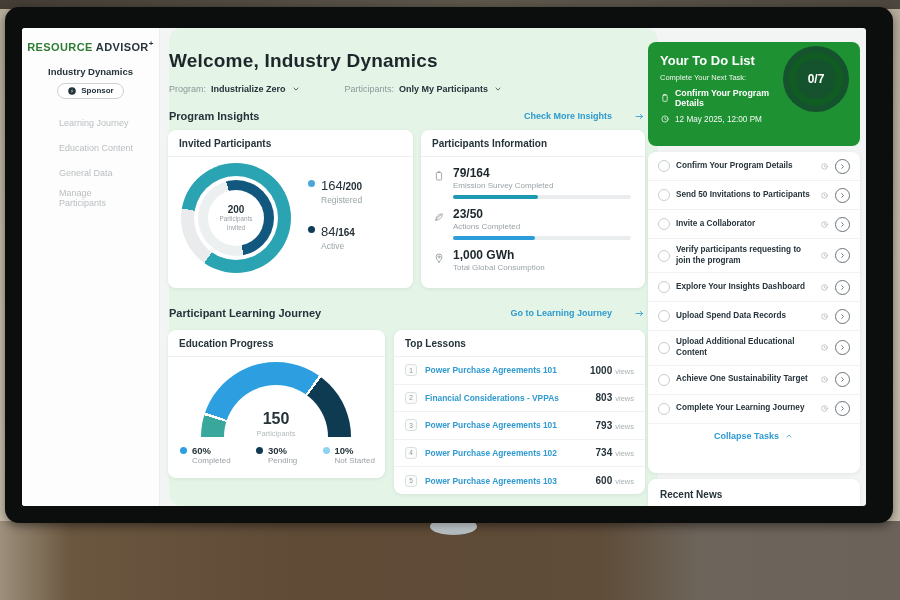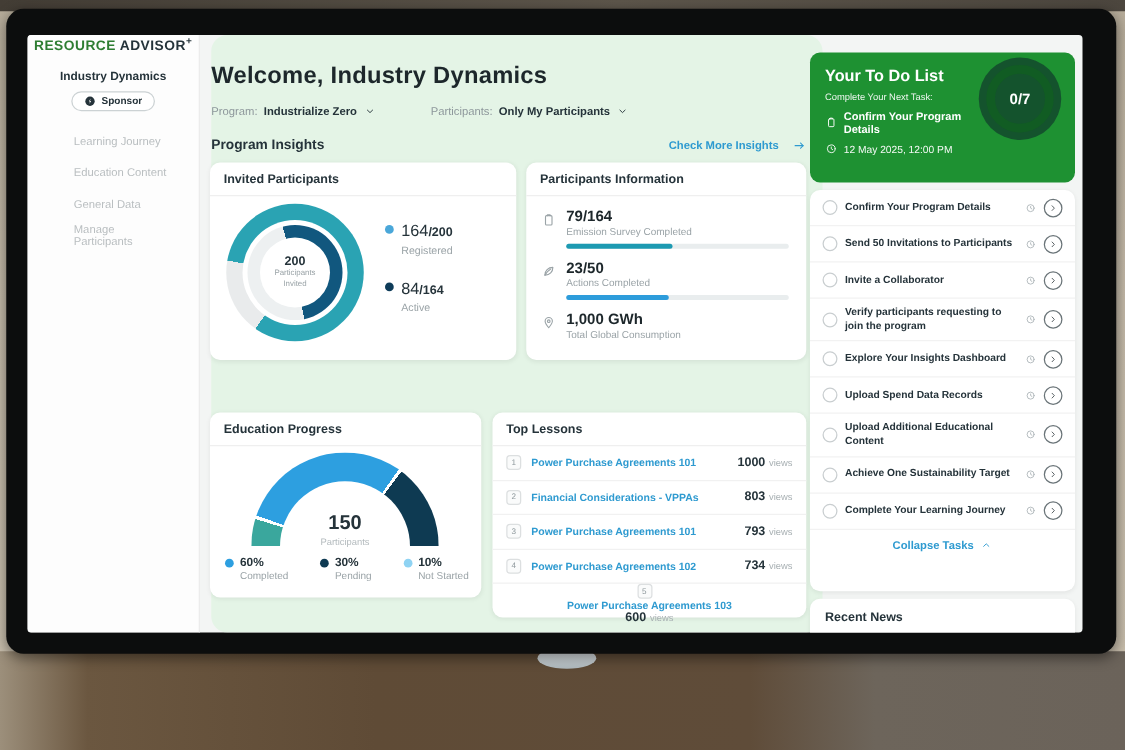--- a/index.html
+++ b/index.html
@@ -14,21 +14,21 @@
   .power-button { position:absolute; left:430px; top:518px; width:47px; height:17px; border-radius:50%;
     background:linear-gradient(180deg,#f2f5f6,#aeb8bd); z-index:1; }
 
   .monitor { position:absolute; left:5px; top:7px; width:888px; height:516px;
     background:#0c0d0d; border-radius:14px; z-index:2; box-shadow:0 3px 10px rgba(0,0,0,.45); }
   .screen { position:absolute; left:17px; top:21px; width:844px; height:478px;
     background:#f3f5f4; border-radius:3px; overflow:hidden; }
 
   
   .sidebar { position:absolute; left:0; top:0; width:138px; height:100%; background:#fdfdfd; border-right:1px solid #ececec; }
-  .logo { text-align:center; font-size:11px; font-weight:bold; letter-spacing:.4px; white-space:nowrap; }
+  .logo { margin-top:11px; text-align:center; font-size:11px; font-weight:bold; letter-spacing:.4px; white-space:nowrap; }
   .logo .g { color:#2e7d32; } .logo .d { color:#25333a; }
   .logo sup { font-size:8px; color:#25333a; }
   .org { text-align:center; font-size:9.5px; font-weight:bold; color:#25333a; margin-top:13px; }
   .badge { margin:6px auto 0; width:fit-content; display:flex; align-items:center; gap:4px;
     border:1px solid #ccd2d4; border-radius:10px; padding:2px 9px; font-size:8px; font-weight:bold; color:#25333a; background:#fff; }
   .badge-ic { width:10px; height:10px; color:#25333a; display:flex; }
   nav { margin-top:12px; }
   .nav-item { display:flex; align-items:center; gap:8px; height:25px; padding:0 10px; margin:0 8px;
     font-size:9.5px; font-weight:bold; color:#25333a; border-radius:13px; cursor:pointer; }
   .nav-item.sub { padding-left:29px; color:#b9bec0; font-weight:normal; font-size:9px; }
@@ -39,21 +39,21 @@
   
   .main { position:absolute; left:139px; top:0; width:489px; height:100%; }
   .page-title { position:absolute; left:8px; top:22px; font-size:19px; font-weight:bold; color:#1d272b; letter-spacing:.2px; }
   .filters { position:absolute; left:8px; top:56px; display:flex; gap:44px; }
   .filter { display:flex; align-items:center; gap:5px; font-size:9px; cursor:pointer; }
   .flabel { color:#8d979b; } .fvalue { font-weight:bold; color:#25333a; }
   .chev { width:10px; height:10px; color:#25333a; display:flex; }
   .sec-row { position:absolute; left:8px; width:476px; display:flex; justify-content:space-between; align-items:center; }
   .sec-row.s1 { top:82px; } .sec-row.s2 { top:279px; }
   .sec-title { font-size:11px; font-weight:bold; color:#25333a; }
-  .sec-link { display:flex; align-items:center; gap:11px; color:#2e9ad0; font-size:9px; font-weight:bold; cursor:pointer; }
+  .sec-link { display:flex; align-items:center; gap:22px; color:#2e9ad0; font-size:9px; font-weight:bold; cursor:pointer; }
   .sec-link .arr { width:11px; height:11px; display:flex; }
 
   .card { position:absolute; background:#fff; border-radius:8px; box-shadow:0 1px 4px rgba(0,0,0,.07); }
   .card-title { padding:8px 11px 7px; font-size:10px; font-weight:bold; color:#25333a; border-bottom:1px solid #efefef; }
   #card-invited { left:7px;  top:102px; width:245px; height:158px; }
   #card-pinfo   { left:260px; top:102px; width:224px; height:158px; }
   #card-edu     { left:7px;  top:302px; width:217px; height:148px; }
   #card-lessons { left:233px; top:302px; width:251px; height:164px; }
 
   
@@ -91,21 +91,21 @@
   .gauge-lab { font-size:7.5px; color:#b3babd; margin-top:1px; }
   .legend-edu { position:absolute; left:12px; right:10px; top:115px; display:flex; justify-content:space-between; }
   .eleg { display:flex; gap:5px; }
   .eleg-dot { width:7px; height:7px; border-radius:50%; margin-top:2px; flex:none; }
   .eleg-val { font-size:9.5px; font-weight:bold; color:#25333a; }
   .eleg-lab { font-size:8px; color:#9aa3a7; }
 
   
   .lessons { }
   .lesson { display:flex; align-items:center; height:27.5px; padding:0 11px; border-bottom:1px solid #f1f1f1; }
-  .lesson:last-child { border-bottom:none;flex-direction:column; }
+  .lesson:last-child { border-bottom:none; }
   .rank { width:12px; height:12px; border:1px solid #dcdfe0; border-radius:3px; font-size:6.5px; color:#8d979b;
     display:flex; align-items:center; justify-content:center; margin-right:8px; background:#fafbfb; flex:none; }
   .ltitle { flex:1; color:#2e9ad0; font-size:8.4px; font-weight:bold; cursor:pointer; }
   .lviews { font-size:10px; font-weight:bold; color:#25333a; }
   .lsuffix { font-size:7.5px; color:#a8b0b3; font-weight:normal; margin-left:3px; }
 
   
   .rightpanel { position:absolute; left:626px; top:0; width:212px; height:100%; }
   .todo-green { position:absolute; left:0; top:14px; width:212px; height:104px; background:#1e9132;
     border-radius:8px; color:#fff; padding:11px 12px; }
@@ -366,20 +366,32 @@
                 </span>
     <div>
       <div class="stat-val">1,000 GWh</div>
       <div class="stat-lab">Total Global Consumption</div>
 
     </div>
   </div>
             </div>
         </div>
 
+        <div class="sec-row s2">
+          <span class="sec-title">Participant Learning Journey</span>
+          <span class="sec-link">
+            <span>Go to Learning Journey</span>
+            <span class="arr">
+                <svg viewBox="0 0 24 24" fill="none" stroke="currentColor" stroke-width="1.8" stroke-linecap="round" stroke-linejoin="round">
+                  <path d="M4.5 12 H18.5"></path>
+                  <path d="M13.8 7.4 L18.5 12 L13.8 16.6"></path>
+                </svg>
+              </span>
+          </span>
+        </div>
 
         <div class="card" id="card-edu">
           <div class="card-title">Education Progress</div>
           <div class="gauge-wrap">
             <div class="gauge-circle" id="gauge-circle" style="background: conic-gradient(from 270deg, rgb(58, 167, 157) 0%, rgb(58, 167, 157) 4.7%, rgb(255, 255, 255) 4.7%, rgb(255, 255, 255) 5.3%, rgb(45, 159, 224) 5.3%, rgb(45, 159, 224) 34.7%, rgb(255, 255, 255) 34.7%, rgb(255, 255, 255) 35.3%, rgb(14, 58, 82) 35.3%, rgb(14, 58, 82) 50%, transparent 50%, transparent 100%);"></div>
             <div class="gauge-hole"></div>
             <div class="gauge-center">
               <div class="gauge-val">150</div>
               <div class="gauge-lab">Participants</div>
             </div>

